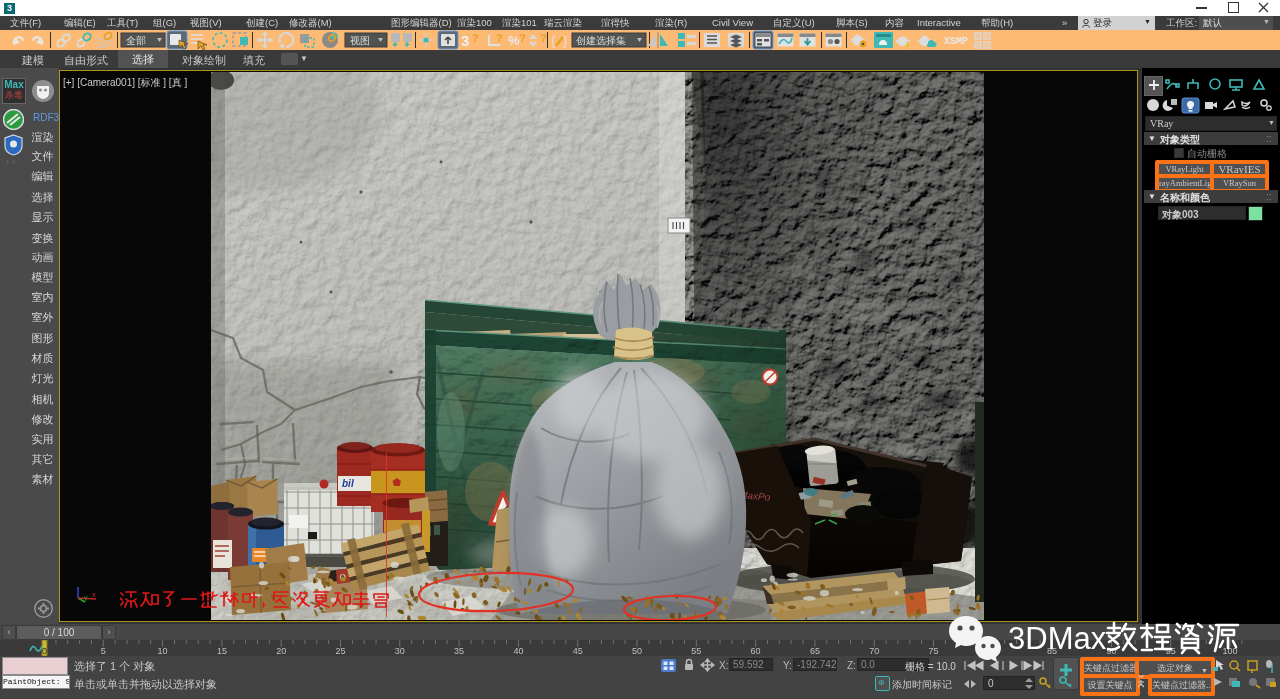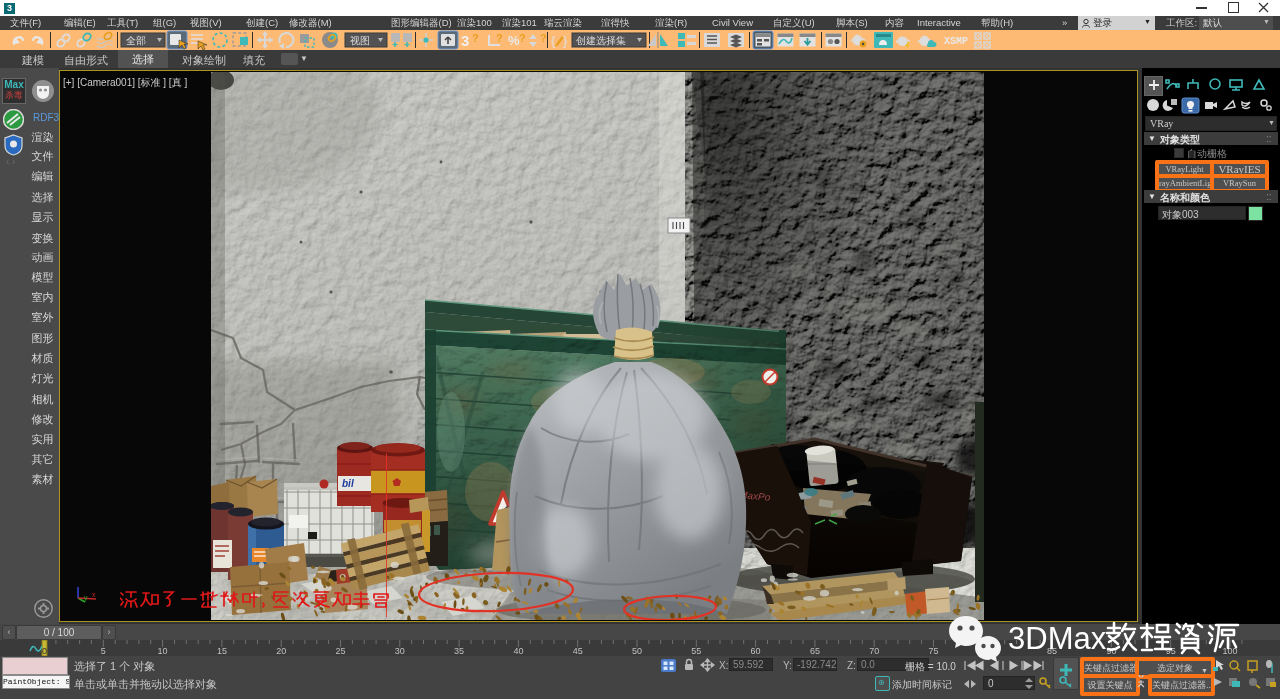--- a/index.html
+++ b/index.html
@@ -948,21 +948,21 @@
  <div class="btn" style="left:13px;top:92px;width:51px;height:11px;line-height:11px;font-size:8.5px;font-family:'Liberation Serif',serif;">VRayLight</div>
  <div class="btn" style="left:68px;top:92px;width:51px;height:11px;line-height:11px;font-size:11px;font-family:'Liberation Serif',serif;">VRayIES</div>
  <div class="btn" style="left:13px;top:106px;width:51px;height:11px;line-height:11px;font-size:8.5px;font-family:'Liberation Serif',serif;">rayAmbientLigl</div>
  <div class="btn" style="left:68px;top:106px;width:51px;height:11px;line-height:11px;font-size:8.5px;font-family:'Liberation Serif',serif;">VRaySun</div>
  <div class="abs" style="left:2px;top:122px;width:134px;height:13px;background:#3c3c3c;color:#e0e0e0;">
   <span class="abs" style="left:4px;top:2px;font-size:8px;">▼</span>
       <b class="abs" style="left:16px;top:1px;">名称和颜色</b>
   <span class="abs" style="left:122px;top:1px;color:#888;">::</span>
  </div>
  <div class="abs fld" style="left:16px;top:138px;width:86px;height:12px;color:#c8c8c8;">
-      <span class="abs" style="left:3px;top:1px;">对象003</span>
+      <span class="abs" style="left:3px;top:1px;font-weight:bold;">对象003</span>
     </div>
  <div class="abs" style="left:106px;top:138px;width:13px;height:13px;background:#7ce2a2;border:1px solid #2a2a2a;"></div>
 </div>
 <div class="abs" id="sliderrow">
  <div class="abs" style="left:2px;top:1px;width:12px;height:13px;background:#4f4f4f;border:1px solid #3a3a3a;border-radius:2px;color:#bbb;font-size:9px;text-align:center;line-height:13px;">‹</div>
  <div class="abs" style="left:16px;top:1px;width:84px;height:13px;background:#5d5d5d;border:1px solid #3a3a3a;border-radius:2px;color:#d8d8d8;font-size:10px;text-align:center;line-height:13px;">0 / 100</div>
  <div class="abs" style="left:102px;top:1px;width:12px;height:13px;background:#4f4f4f;border:1px solid #3a3a3a;border-radius:2px;color:#bbb;font-size:9px;text-align:center;line-height:13px;">›</div>
 </div>
 <div class="abs" id="rulerrow">
  <svg class="abs" style="left:0;top:0" width="1280" height="16" id="rulersvg">

